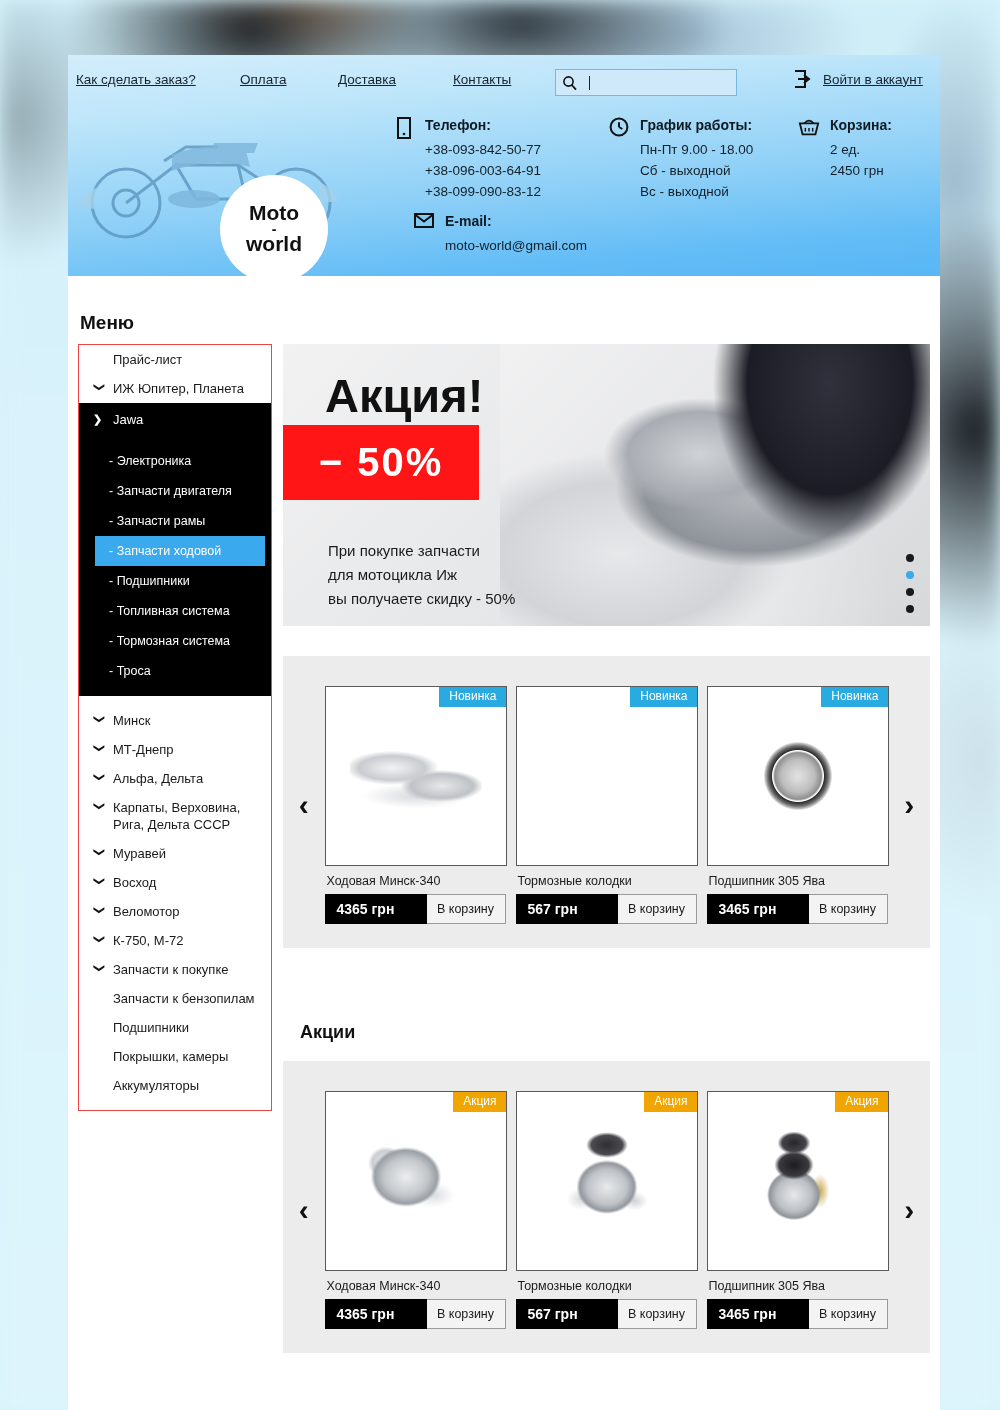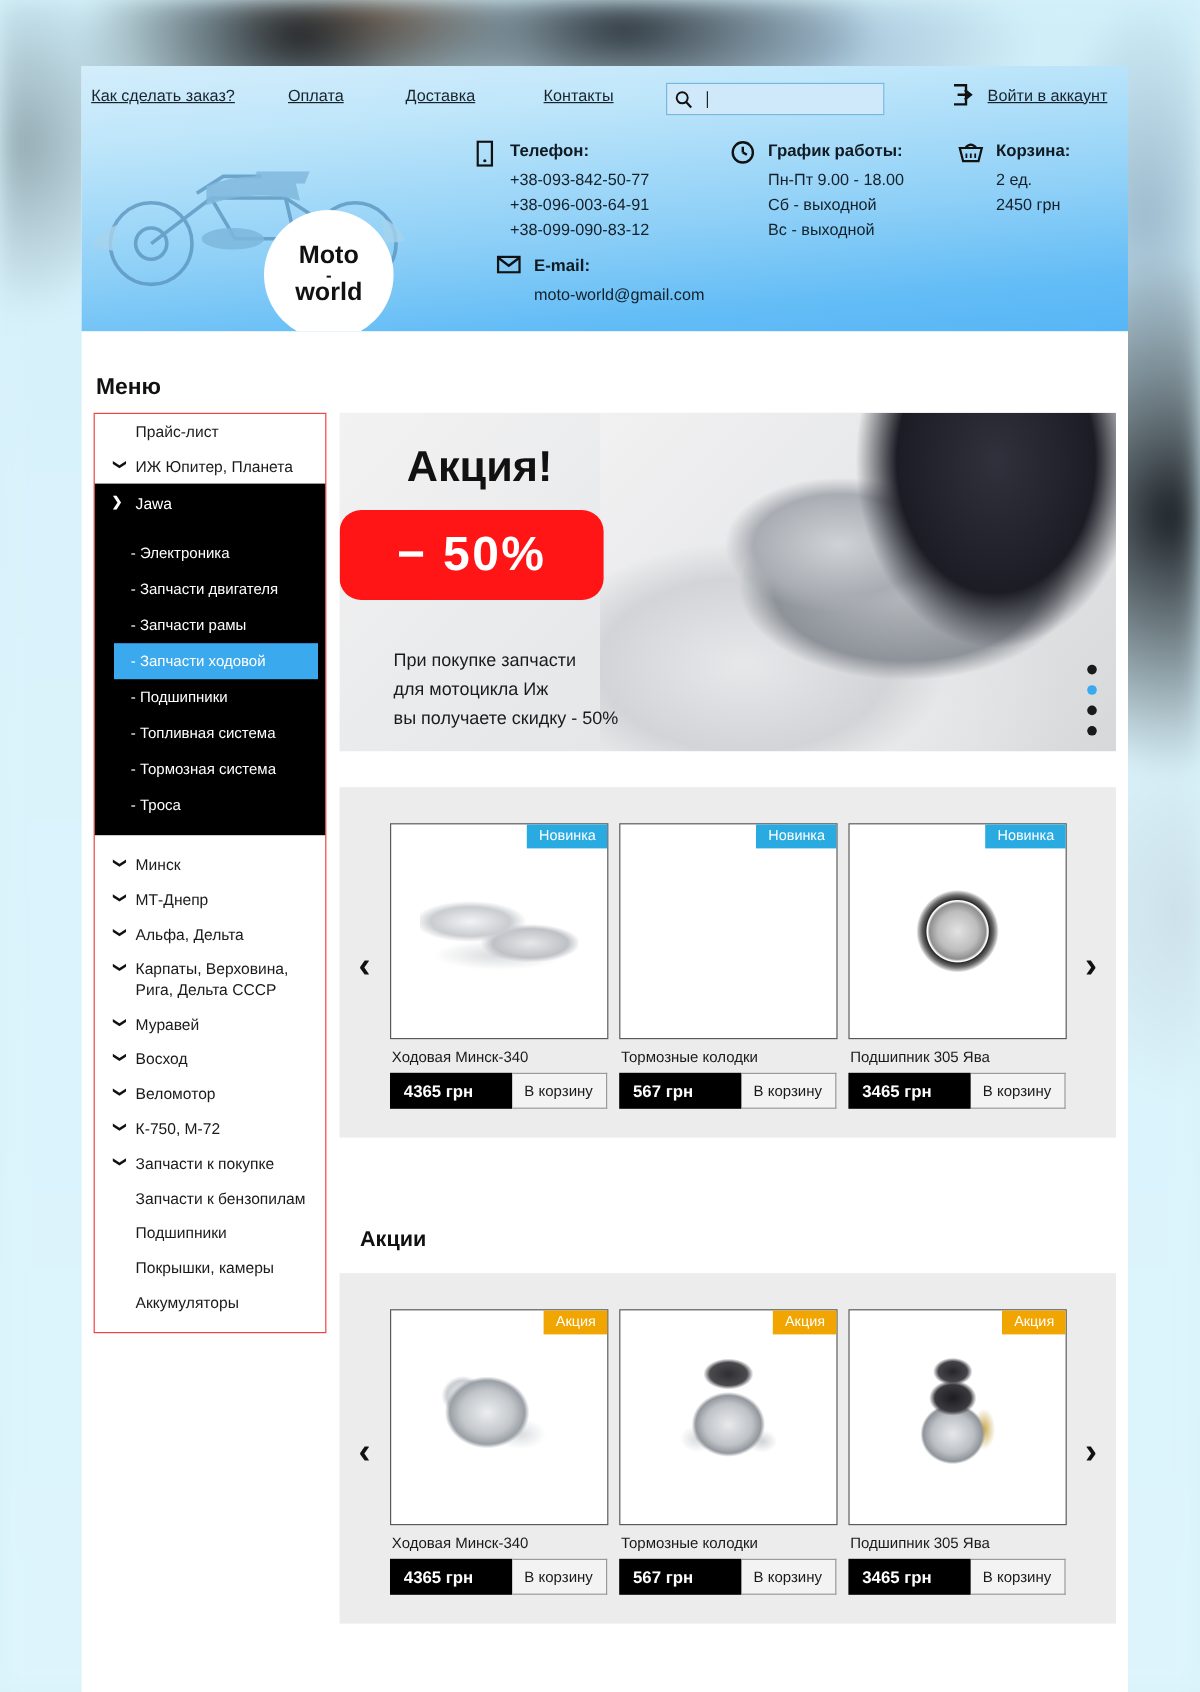--- a/index.html
+++ b/index.html
@@ -146,28 +146,28 @@
     position: absolute; right: 0; top: 0; width: 430px; height: 282px;
     background:
       radial-gradient(ellipse 150px 200px at 330px 40px, #30313c 0%, #1b1c24 55%, rgba(27,28,36,0) 78%),
       radial-gradient(ellipse 120px 70px at 200px 110px, #cfd2d6 0%, #a9adb3 60%, rgba(169,173,179,0) 80%),
       radial-gradient(ellipse 170px 95px at 255px 145px, #b9bdc2 0%, #8e9399 65%, rgba(142,147,153,0) 82%),
       radial-gradient(ellipse 200px 120px at 120px 210px, #e7e8ea 0%, #d2d4d7 60%, rgba(210,212,215,0) 85%),
       radial-gradient(ellipse 250px 180px at 190px 250px, #eceded 0%, rgba(236,237,237,0) 80%),
       linear-gradient(135deg,#f1f1f2 0%,#e3e4e6 60%,#d6d8da 100%);
   }
   .promo-title {
-    position: absolute; left: 56px; top: 24px;
-    font-size: 36px; font-weight: 700; color: #111;
+    position: absolute; left: 42px; top: 24px;
+    font-size: 47px; font-weight: 700; color: #111;
   }
   .promo-badge {
     position: absolute; left: 0; top: 81px;
-    width: 220px; height: 75px;
+    width: 196px; height: 75px;
     background: #ff1515;
-    display: flex; align-items: center; justify-content: center; border-radius: 18px;
+    display: flex; align-items: center; justify-content: center;
   }
   .promo-badge span { font-size: 40px; font-weight: 700; color: #fff; letter-spacing: 2px; }
   .promo-sub {
     position: absolute; left: 45px; top: 195px;
     font-size: 15px; color: #1b1b1b; line-height: 24px;
   }
   .promo-dots {
     position: absolute; right: 16px; top: 210px;
     display: flex; flex-direction: column; gap: 9px; z-index: 3;
   }

